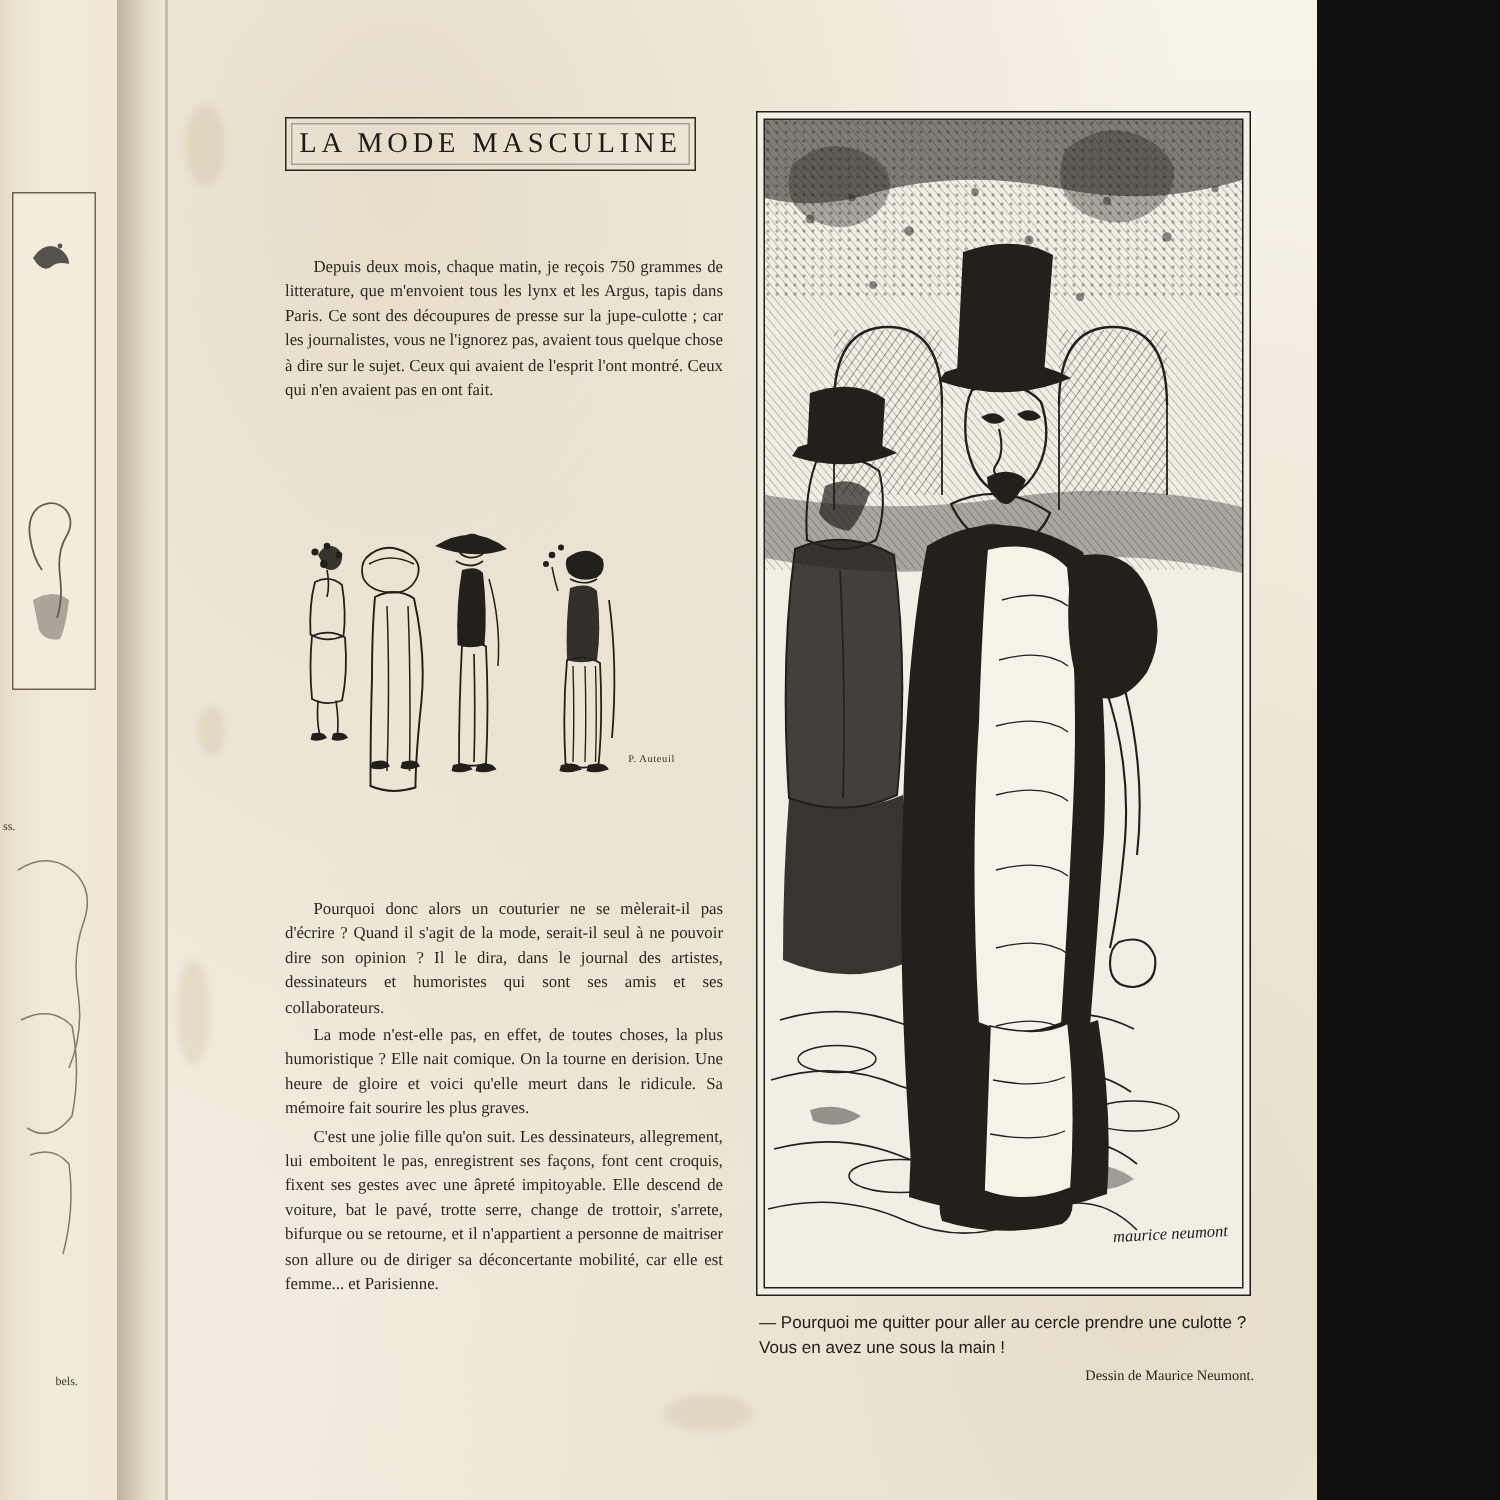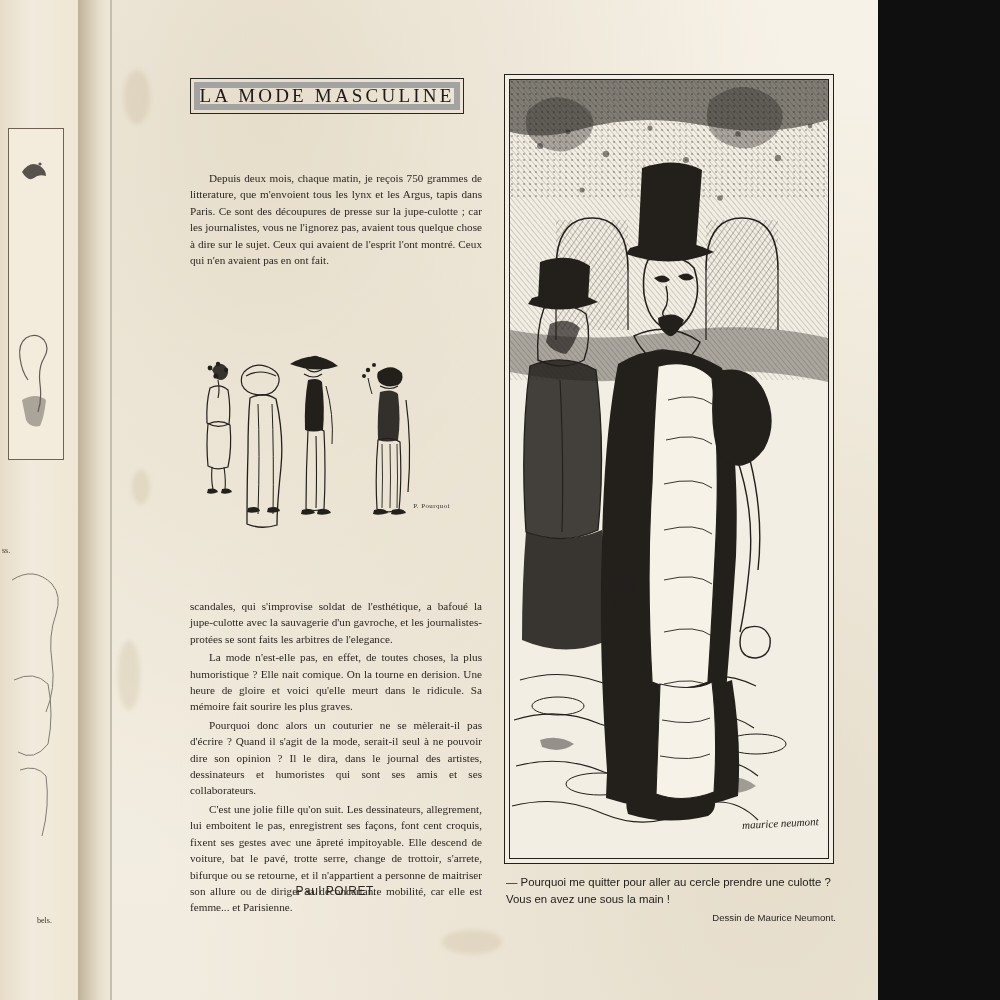--- a/index.html
+++ b/index.html
@@ -112,21 +112,21 @@
   .title-box {
     position: absolute;
     left: 78px; top: 78px;
     width: 274px; height: 36px;
     border: 1.5px solid #2a2622;
     box-sizing: border-box;
   }
   .title-box-inner {
     position: absolute;
     left: 3px; top: 3px; right: 3px; bottom: 3px;
-    border: 6px solid #a3a3a3;
+    border: 1px solid #a3a3a3;
     display: flex;
     align-items: center;
     justify-content: center;
   }
   .title-text {
     font-family: "Liberation Serif", serif;
     font-size: 19px;
     letter-spacing: 3.2px;
     color: #1d1a17;
     white-space: nowrap;
@@ -208,21 +208,21 @@
     font-family: "Liberation Sans", sans-serif;
     font-size: 11.4px;
     line-height: 17px;
     color: #23201c;
   }
   .plate-credit {
     position: absolute;
     left: 394px; top: 912px;
     width: 330px;
     text-align: right;
-    font-family: Liberation Sans, sans-serif;
+    font-family: Liberation Serif, serif;
     font-size: 9.6px;
     color: #2b2621;
   }
   .ink { fill: #23201c; }
   .ink-s { stroke: #23201c; fill: none; }
 </style>
 </head>
 <body>
 
 <div id="page">
@@ -320,31 +320,29 @@
           <path class="ink-s" stroke-width=".9" d="M200 118 q1 34 0 64 M208 118 q1 34 0 64 M215 118 q1 34 0 64"></path>
           <path class="ink" d="M192 184 q11-3 14 3 q-9 3-15 1z"></path>
           <path class="ink" d="M210 184 q11-3 14 3 q-9 3-15 1z"></path>
           <path class="ink-s" stroke-width="1.2" d="M224 74 q6 44 2 92"></path>
           <circle class="ink" cx="186" cy="44" r="2.2"></circle>
             <circle class="ink" cx="192" cy="39" r="2"></circle>
           <circle class="ink" cx="182" cy="50" r="2"></circle>
           <path class="ink-s" stroke-width="1" d="M186 52 q2 10 4 16"></path>
         </g>
       </svg>
-      <div class="vignette-sign">P. Pourquoi</div>
+      <div class="vignette-sign">P. Auteuil</div>
     </div>
 
     <div class="col-text text-bottom">
-      <p>scandales, qui s'improvise soldat de l'esthétique, a bafoué la jupe-culotte avec la sauvagerie d'un gavroche, et les journalistes-protées se sont faits les arbitres de l'elegance.</p>
+      <p class="indent">Pourquoi donc alors un couturier ne se mèlerait-il pas d'écrire ? Quand il s'agit de la mode, serait-il seul à ne pouvoir dire son opinion ? Il le dira, dans le journal des artistes, dessinateurs et humoristes qui sont ses amis et ses collaborateurs.</p>
       <p class="indent">La mode n'est-elle pas, en effet, de toutes choses, la plus humoristique ? Elle nait comique. On la tourne en derision. Une heure de gloire et voici qu'elle meurt dans le ridicule. Sa mémoire fait sourire les plus graves.</p>
-      <p class="indent">Pourquoi donc alors un couturier ne se mèlerait-il pas d'écrire ? Quand il s'agit de la mode, serait-il seul à ne pouvoir dire son opinion ? Il le dira, dans le journal des artistes, dessinateurs et humoristes qui sont ses amis et ses collaborateurs.</p>
       <p class="indent">C'est une jolie fille qu'on suit. Les dessinateurs, allegrement, lui emboitent le pas, enregistrent ses façons, font cent croquis, fixent ses gestes avec une âpreté impitoyable. Elle descend de voiture, bat le pavé, trotte serre, change de trottoir, s'arrete, bifurque ou se retourne, et il n'appartient a personne de maitriser son allure ou de diriger sa déconcertante mobilité, car elle est femme... et Parisienne.</p>
     </div>
 
-    <div class="signature">Paul POIRET.</div>
 
     <div class="plate">
       <div class="plate-inner">
         <svg viewBox="0 0 318 778" width="318" height="778" preserveAspectRatio="none">
           <defs>
             <pattern id="hatchA" width="5" height="5" patternUnits="userSpaceOnUse" patternTransform="rotate(35)">
               <line x1="0" y1="0" x2="0" y2="5" stroke="#23201c" stroke-width="1.1"></line>
             </pattern>
             <pattern id="hatchB" width="4" height="4" patternUnits="userSpaceOnUse" patternTransform="rotate(-40)">
               <line x1="0" y1="0" x2="0" y2="4" stroke="#23201c" stroke-width=".8"></line>

